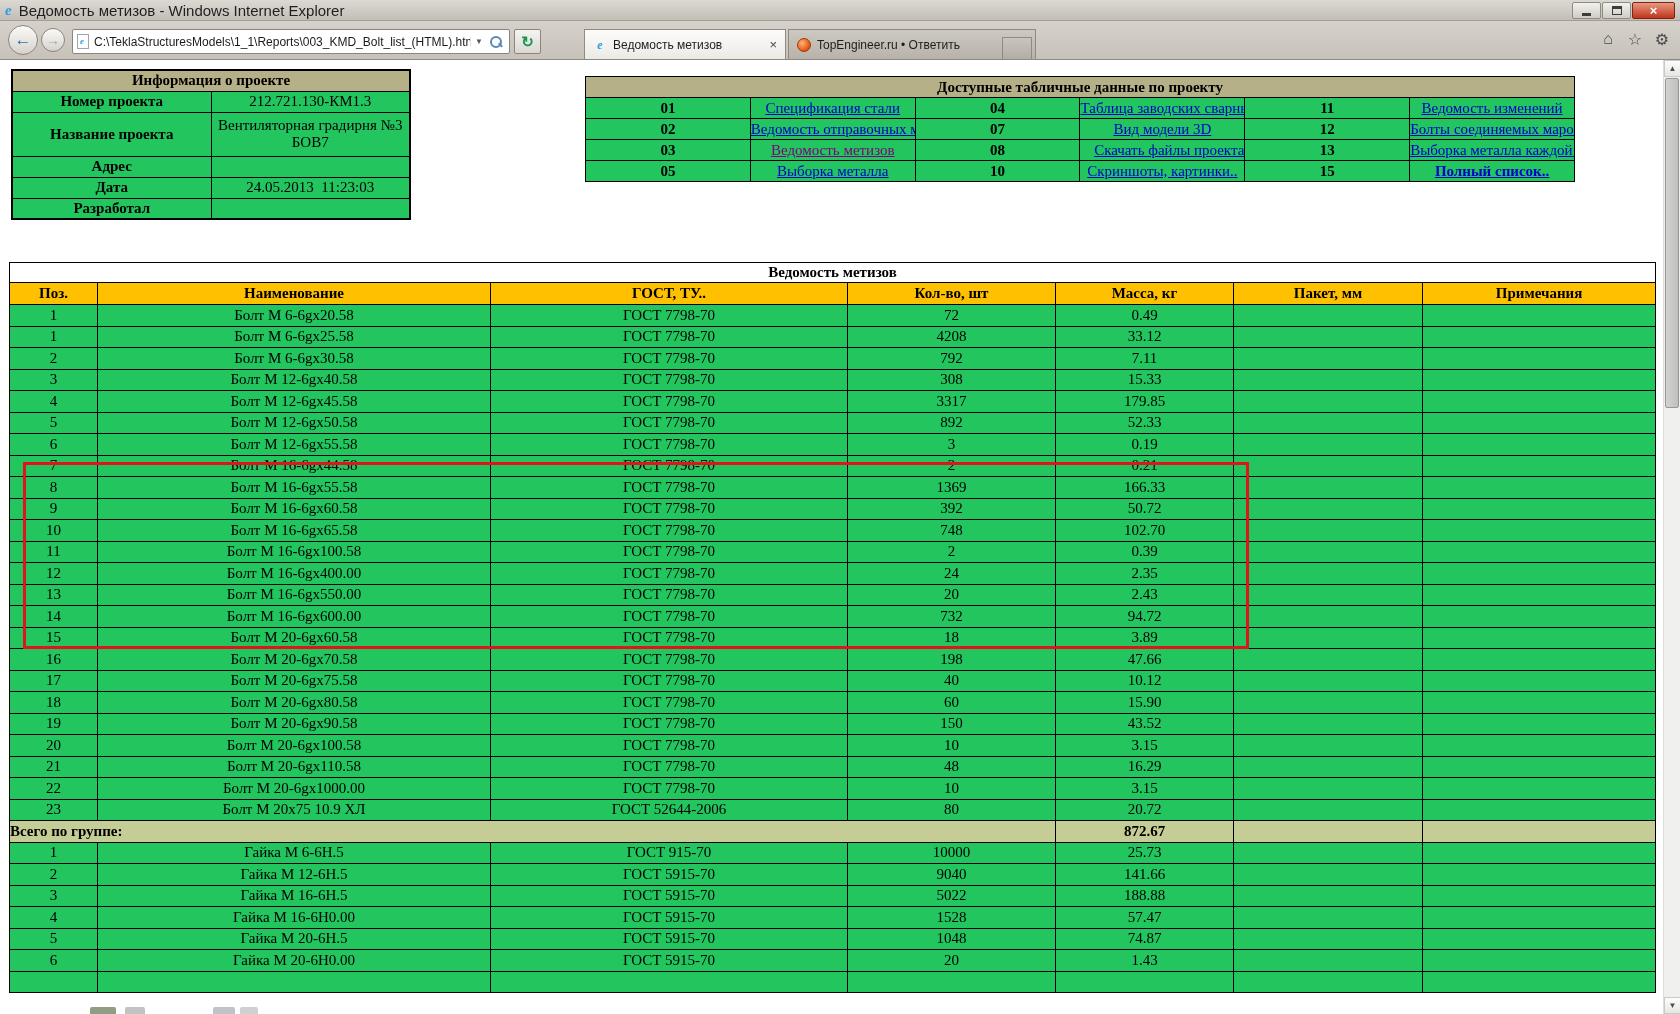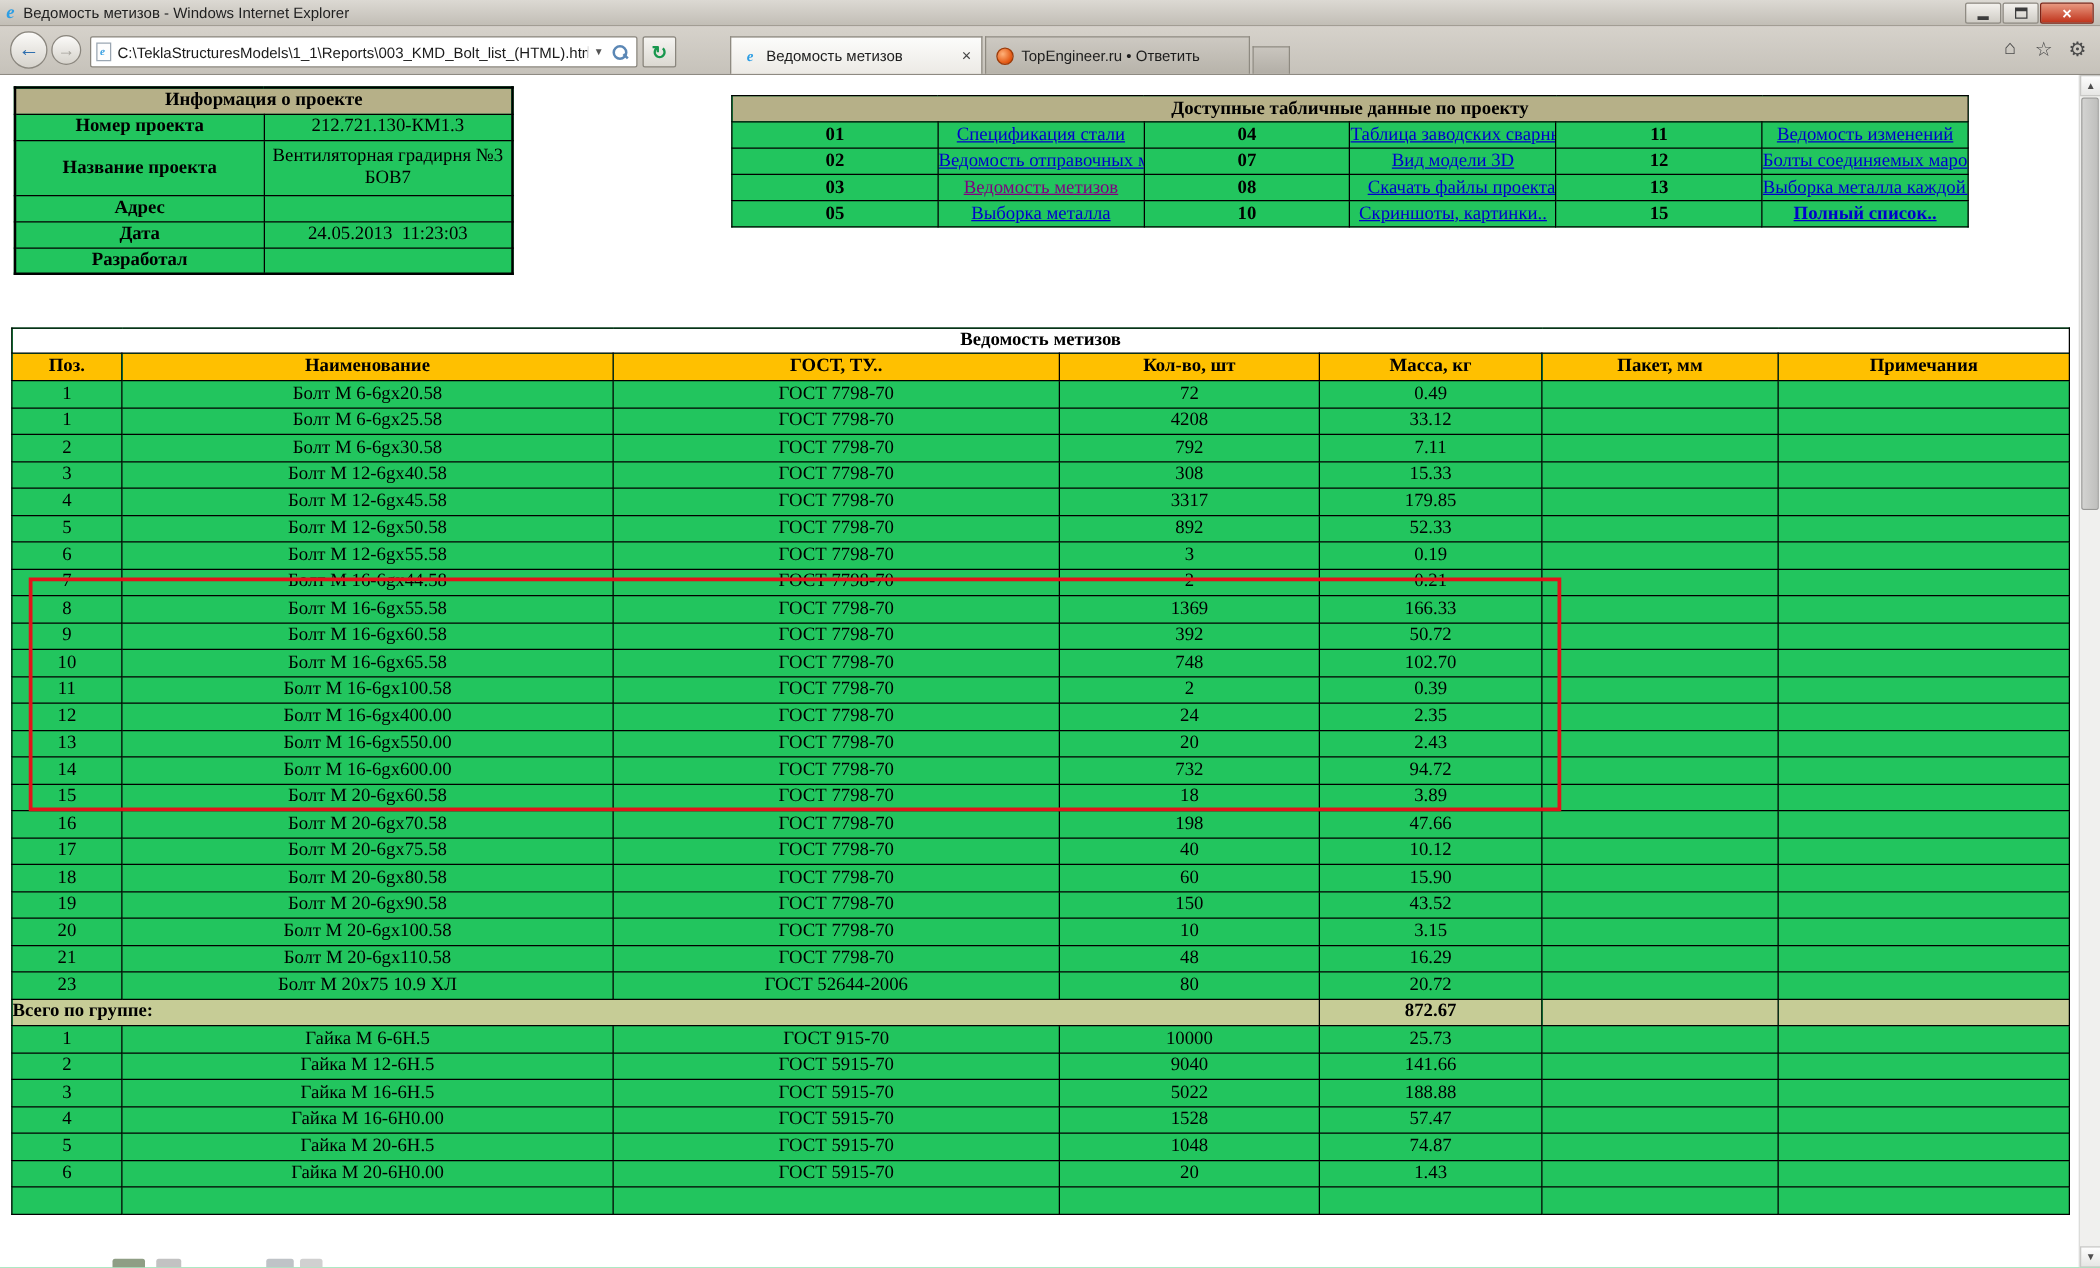--- a/index.html
+++ b/index.html
@@ -8,21 +8,21 @@
   }
   *{margin:0;padding:0;box-sizing:border-box;}
   html,body{width:1680px;height:1014px;overflow:hidden;}
   body{font-family:"Liberation Sans",sans-serif;background:#fff;position:relative;}
 
   
   .titlebar{position:absolute;top:0;left:0;width:1680px;height:21px;
     background:linear-gradient(#dcd9d3,#c2beb6);border-bottom:1px solid #a29d94;
     display:flex;align-items:center;padding:0 5px;z-index:40;}
   .ie-logo{font:italic bold 15px "Liberation Serif",serif;color:#2e9ee4;margin-right:7px;line-height:1;}
-  .title-text{font-size:12px;color:#1f1f1f;}
+  .title-text{font-size:15px;color:#1f1f1f;}
   .win-controls{margin-left:auto;display:flex;}
   .winbtn{height:17px;border:1px solid #8f8b83;border-radius:2px;
     background:linear-gradient(#f3f1ed,#cfccc5);display:flex;align-items:center;justify-content:center;margin-left:1px;cursor:default;}
   .winbtn.min,.winbtn.max{width:29px;}
   .winbtn.close{width:43px;background:linear-gradient(#e89880,#c0341c);border-color:#7e2315;color:#fff;font-size:13px;font-weight:bold;}
   .glyph-min{width:9px;height:3px;background:#3c3c3c;margin-top:8px;}
   .glyph-max{width:10px;height:9px;border:1px solid #3c3c3c;border-top-width:3px;}
 
   .toolbar{position:absolute;top:21px;left:0;width:1680px;height:39px;
     background:linear-gradient(#d6d2cb,#c6c2ba);border-bottom:1px solid #8e8a82;z-index:30;}
@@ -39,21 +39,21 @@
   .magnifier{width:18px;height:18px;position:relative;flex:none;}
   .magnifier::before{content:"";position:absolute;left:3px;top:3px;width:8px;height:8px;border:2px solid #5b87b5;border-radius:50%;}
   .magnifier::after{content:"";position:absolute;left:11px;top:11px;width:5px;height:2px;background:#5b87b5;transform:rotate(45deg);}
   .refresh-btn{position:absolute;left:514px;top:8px;width:27px;height:25px;border:1px solid #8a867e;border-radius:2px;
     background:linear-gradient(#f5f4f1,#dbd8d1);display:flex;align-items:center;justify-content:center;
     font-size:15px;color:#18974e;font-weight:bold;}
   .tabbar{position:absolute;left:584px;bottom:0;height:30px;display:flex;align-items:flex-end;}
   .tab{height:30px;display:flex;align-items:center;padding:0 8px;border:1px solid #8e8a81;border-bottom:none;
     background:linear-gradient(#cdc9c2,#b7b3aa);margin-right:2px;font-size:12px;color:#1d1d1d;}
   .tab.active{background:linear-gradient(#fcfcfb,#eceae5);width:202px;}
-  .tab:not(.active){width:212px;}
+  .tab:not(.active){width:248px;}
   .tab-label{white-space:nowrap;overflow:hidden;flex:1;}
   .tab-close{margin-left:6px;font-size:13px;color:#444;}
   .favicon{width:14px;height:14px;margin-right:6px;flex:none;display:inline-block;text-align:center;}
   .favicon.ie-page{font:italic bold 12px "Liberation Serif",serif;color:#2e9ee4;line-height:14px;}
   .favicon.topengineer{border-radius:50%;background:radial-gradient(circle at 35% 35%,#ffb27a,#e2540e 70%);border:1px solid #9c3a08;}
   .newtab-stub{height:22px;width:30px;border:1px solid #8e8a81;border-bottom:none;background:linear-gradient(#c9c5be,#b2aea6);align-self:flex-end;}
   .right-icons{position:absolute;right:8px;top:9px;display:flex;gap:7px;}
   .ricon{font-size:16px;color:#4a4a4a;width:20px;text-align:center;}
 
   
@@ -440,20 +440,29 @@
         <tr>
           <td>21</td>
           <td>Болт М 20-6gx110.58</td>
           <td>ГОСТ 7798-70</td>
           <td>48</td>
           <td>16.29</td>
           <td></td>
           <td></td>
         </tr>
         <tr>
+          <td>22</td>
+          <td>Болт М 20-6gx1000.00</td>
+          <td>ГОСТ 7798-70</td>
+          <td>10</td>
+          <td>3.15</td>
+          <td></td>
+          <td></td>
+        </tr>
+        <tr>
           <td>23</td>
           <td>Болт М 20х75 10.9 ХЛ</td>
           <td>ГОСТ 52644-2006</td>
           <td>80</td>
           <td>20.72</td>
           <td></td>
           <td></td>
         </tr>
         <tr class="total-row">
           <td colspan="4" class="tright">Всего по группе:</td>

